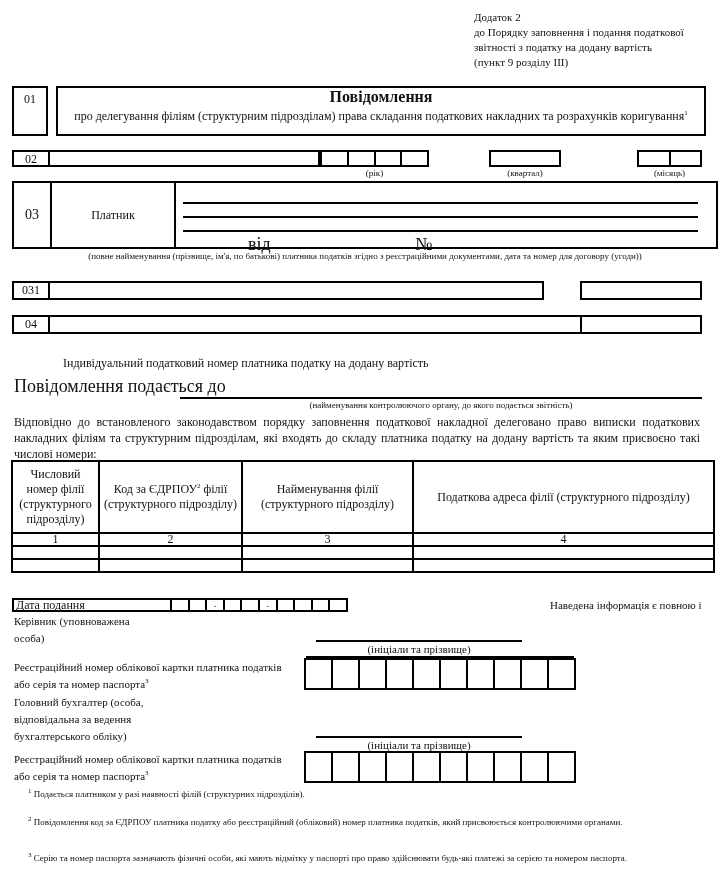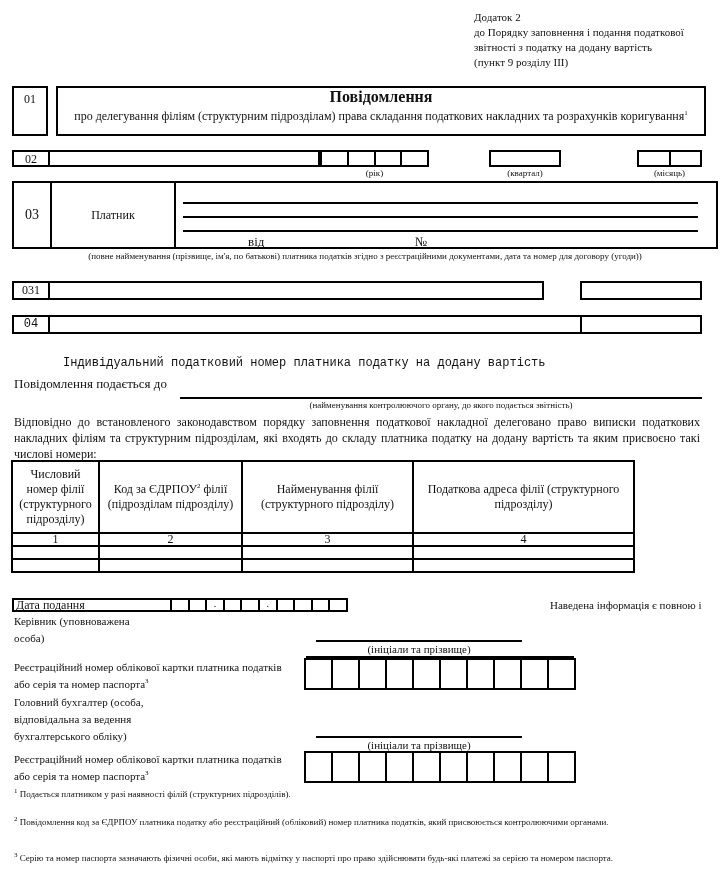--- a/index.html
+++ b/index.html
@@ -6,21 +6,21 @@
   body {
     width: 725px; height: 892px; position: relative; overflow: hidden;
     font-family: "Liberation Serif", "DejaVu Serif", serif;
     color: #111;
   }
   .abs { position: absolute; }
   .box { position: absolute; border: 2px solid #000; box-sizing: border-box; background: #fff; }
   .hline { position: absolute; height: 0; border-top: 2px solid #000; }
   .thin { border-top-width: 1px; }
   .txt11 { font-size: 11px; }
-  .txt12 { font-size: 13px; }
+  .txt12 { font-size: 18px; }
   sup { font-size: 7px; vertical-align: super; line-height: 0; }
 
   
   .annex { left: 474px; top: 10px; font-size: 11px; line-height: 15px; }
 
   
   .code-01 { left: 12px; top: 86px; width: 36px; height: 50px; font-size: 12px; padding: 4px 0 0 0; text-align: center; }
   .title-box { left: 56px; top: 86px; width: 650px; height: 50px; text-align: center; padding-left: 18px; }
   .title-main { position: absolute; left: 0; right: 0; top: 0px; font-size: 16px; font-weight: bold; }
   .title-sub { position: absolute; left: 0; right: 0; top: 21px; font-size: 12px; }
@@ -42,37 +42,37 @@
 
   
   .rowcode { position: absolute; height: 19px; border: 2px solid #000; box-sizing: border-box; display: flex; }
   .rowcode .cell-code { width: 34px; line-height: 15px; }
   .rowcode .cell-label { line-height: 15px; }
 
   
   .para { left: 14px; top: 414px; width: 686px; font-size: 12px; line-height: 16px; text-align: justify; }
 
   
-  table.branches { position: absolute; left: 11px; top: 460px; width: 624px; border-collapse: collapse; font-size: 12px; }
+  table.branches { position: absolute; left: 11px; top: 460px; width: 704px; border-collapse: collapse; font-size: 12px; }
   table.branches td, table.branches th { border: 2px solid #000; text-align: center; padding: 0 3px; font-weight: normal; }
   table.branches th { height: 70px; line-height: 15px; }
   table.branches td { height: 11px; line-height: 11px; font-size: 12px; }
 
   
   .daterow { left: 12px; top: 598px; width: 336px; height: 14px; display: flex; border: 2px solid #000; box-sizing: border-box; }
   .daterow .lbl { width: 154px; border-right: 2px solid #000; font-size: 12px; line-height: 11px; padding-left: 2px; }
   .daterow .d { flex: 1; border-right: 2px solid #000; font-size: 10px; text-align: center; line-height: 8px; }
   .daterow .d:last-child { border-right: none; }
 
   .grid10 { position: absolute; height: 32px; border: 2px solid #000; box-sizing: border-box; display: flex; }
   .grid10 div { flex: 1; border-right: 2px solid #000; }
   .grid10 div:last-child { border-right: none; }
 
   .lab { position: absolute; font-size: 11px; line-height: 17px; }
-  .foot { position: absolute; left: 14px; font-size: 9px; font-family: Liberation Serif, serif; }
+  .foot { position: absolute; left: 28px; font-size: 9px; font-family: Liberation Serif, serif; }
 </style>
 </head>
 <body>
 
 <div class="abs annex">
   <div>Додаток 2</div>
   <div>до Порядку заповнення і подання податкової</div>
   <div>звітності з податку на додану вартість</div>
   <div>(пункт 9 розділу III)</div>
 </div>
@@ -117,21 +117,21 @@
     <div class="hline thin" style="left:256px; width:200px; top:64px;"></div>
   </div>
 </div>
 <div class="caption" style="left:12px; top:251px; width:706px;">(повне найменування (прізвище, ім'я, по батькові) платника податків згідно з реєстраційними документами, дата та номер для договору (угоди))</div>
 
 <div class="rowcode" style="left:12px; top:281px; width:532px;">
   <div class="cell-code">031</div>
 </div>
 <div class="box" style="left:580px; top:281px; width:122px; height:19px;"></div>
 
-<div class="rowcode" style="left:12px; top:315px; width:596px;font-family:Liberation Mono, monospace;">
+<div class="rowcode" style="left:12px; top:315px; width:596px;">
   <div class="cell-code">04</div>
   <div class="cell-label">Індивідуальний податковий номер платника податку на додану вартість</div>
 </div>
 <div class="box" style="left:580px; top:315px; width:122px; height:19px;"></div>
 
 <div class="abs txt12" style="left:14px; top:376px;">Повідомлення подається до</div>
 <div class="hline" style="left:180px; width:522px; top:397px;"></div>
 <div class="caption" style="left:180px; top:400px; width:522px;">(найменування контролюючого органу, до якого подається звітність)</div>
 
 <div class="abs para">Відповідно до встановленого законодавством порядку заповнення податкової накладної делеговано право виписки податкових накладних філіям та структурним підрозділам, які входять до складу платника податку на додану вартість та яким присвоєно такі числові номери:</div>
@@ -139,21 +139,21 @@
 <table class="branches">
   <colgroup>
     <col style="width:87px">
       <col style="width:143px">
       <col style="width:171px">
       <col>
   </colgroup>
   <tbody>
       <tr>
     <th>Числовий номер філії (структурного підрозділу)</th>
-    <th><span>Код за ЄДРПОУ</span><sup>2</sup><span> філії (підрозділам підрозділу)</span></th>
+    <th><span>Код за ЄДРПОУ</span><sup>2</sup><span> філії (структурного підрозділу)</span></th>
     <th>Найменування філії (структурного підрозділу)</th>
     <th>Податкова адреса філії (структурного підрозділу)</th>
   </tr>
   <tr>
     <td>1</td>
     <td>2</td>
     <td>3</td>
     <td>4</td>
   </tr>
   <tr>

